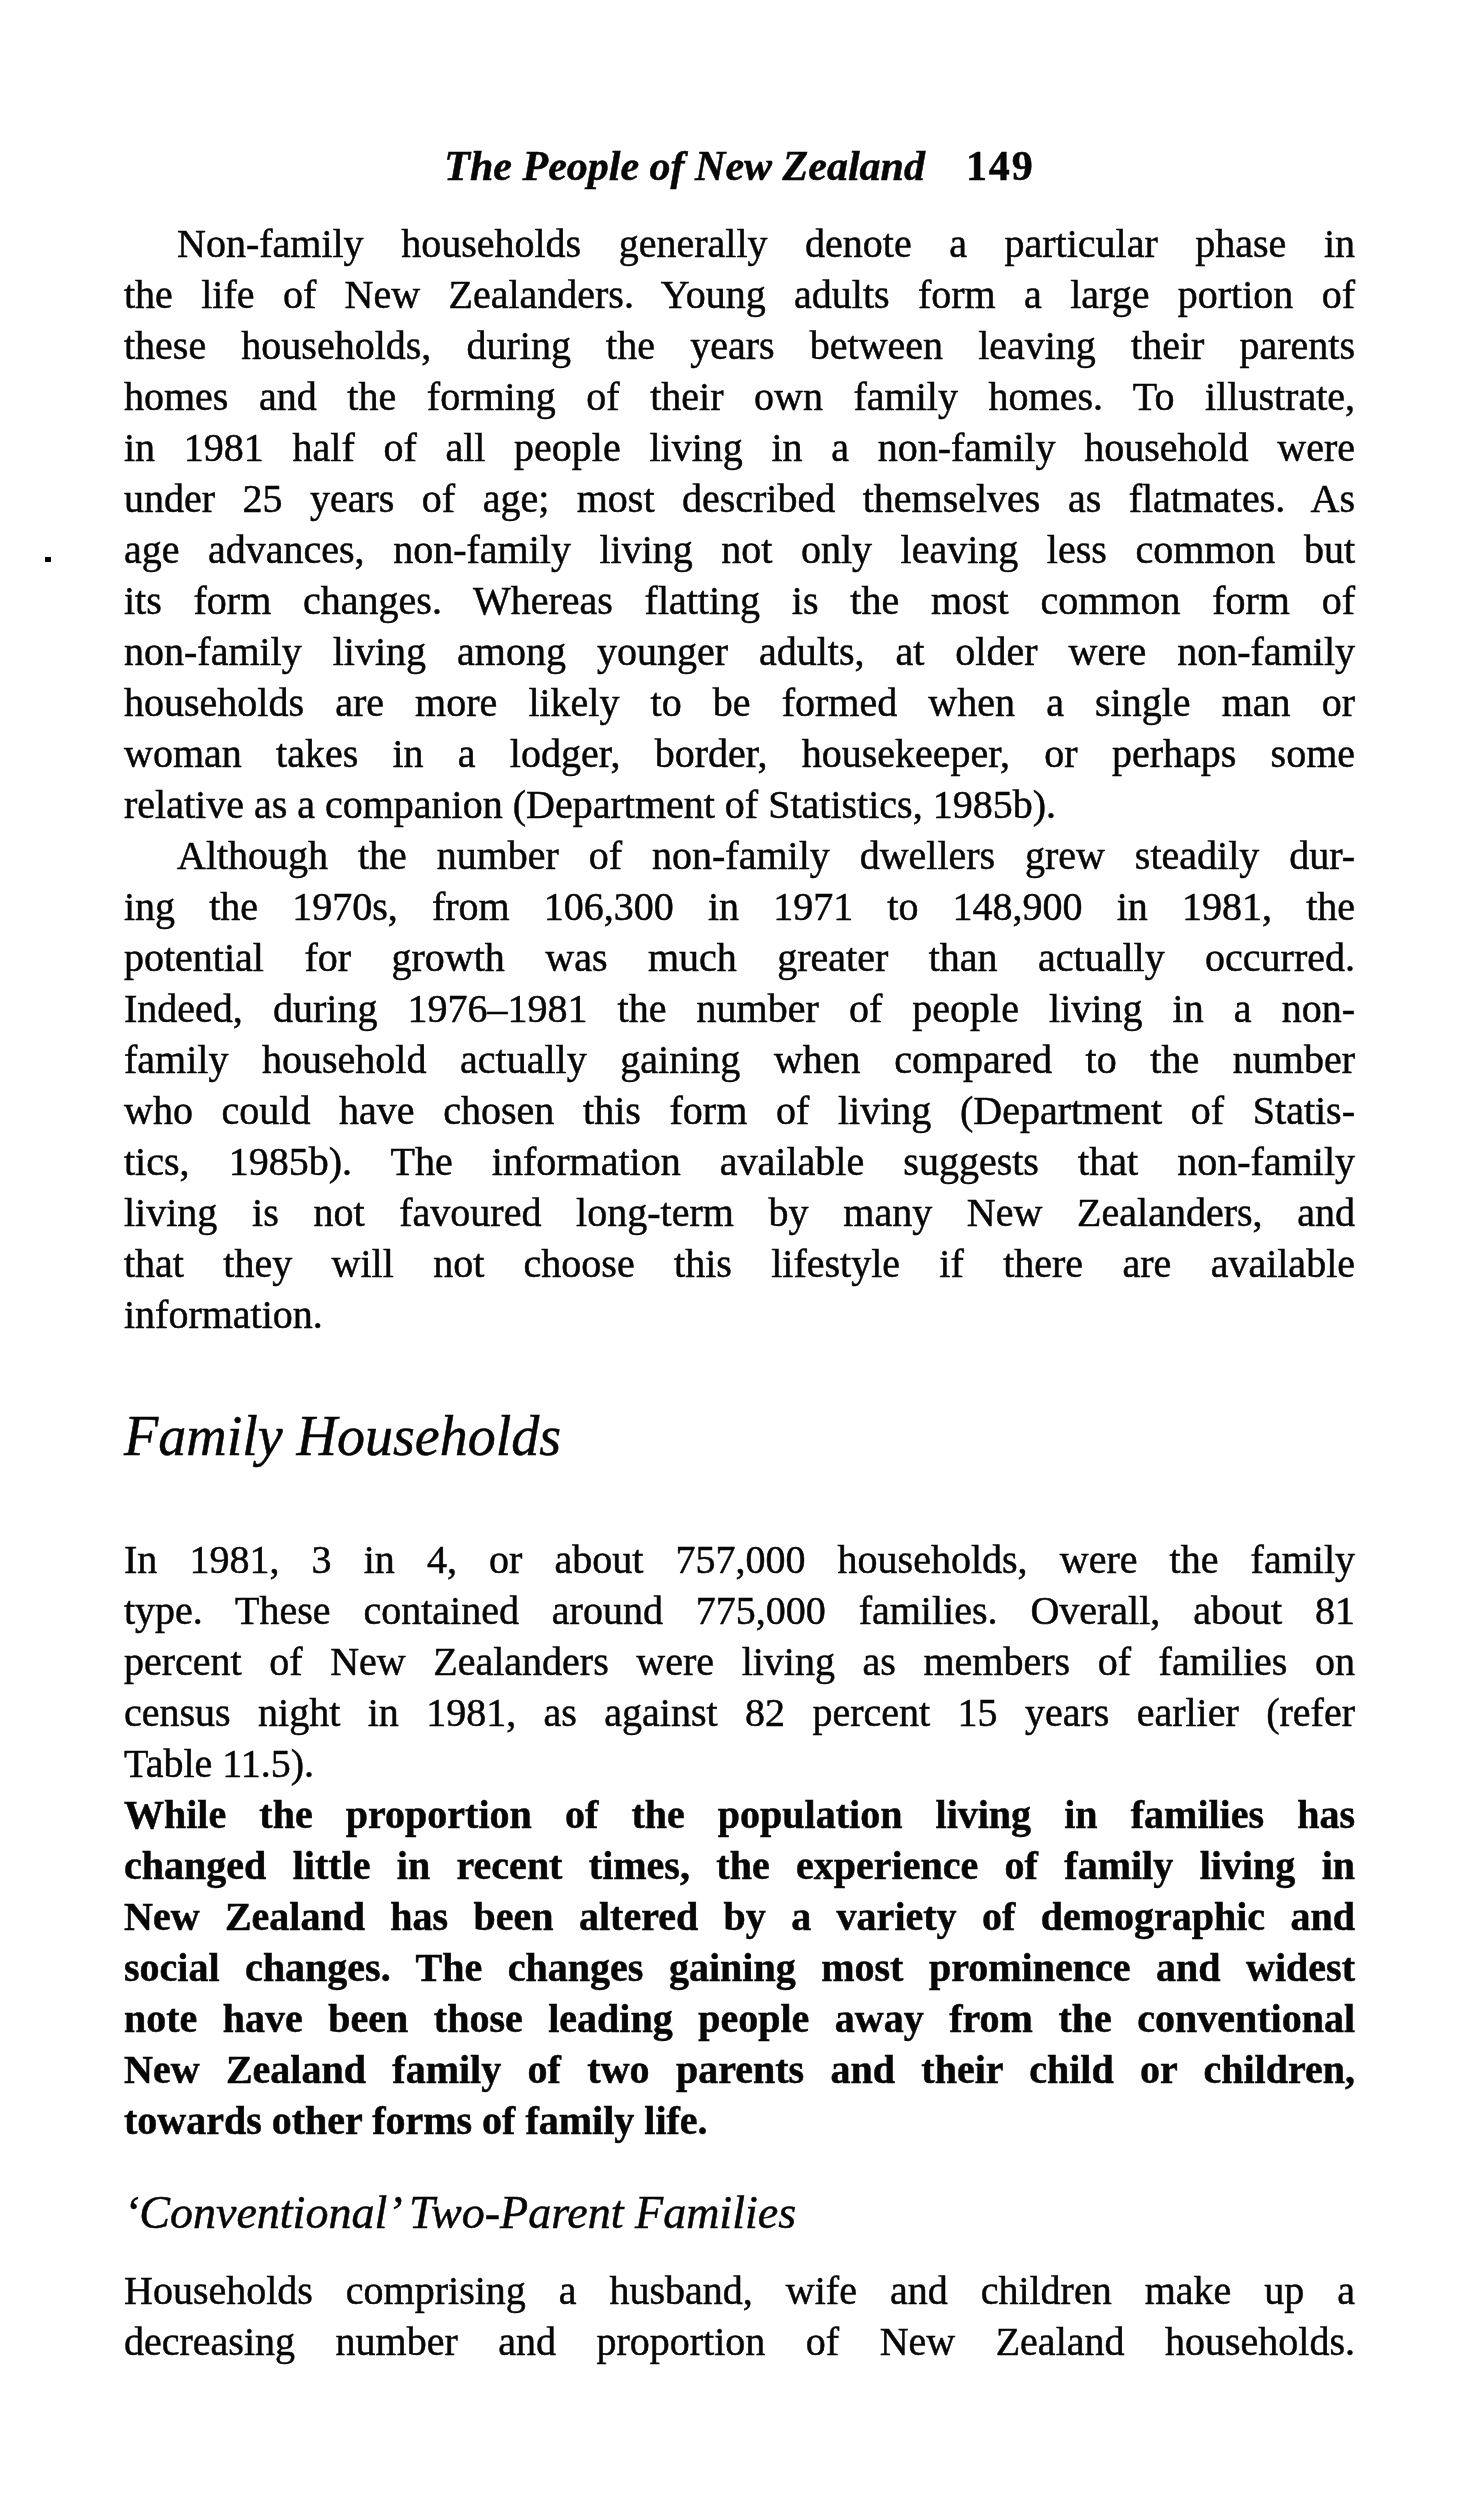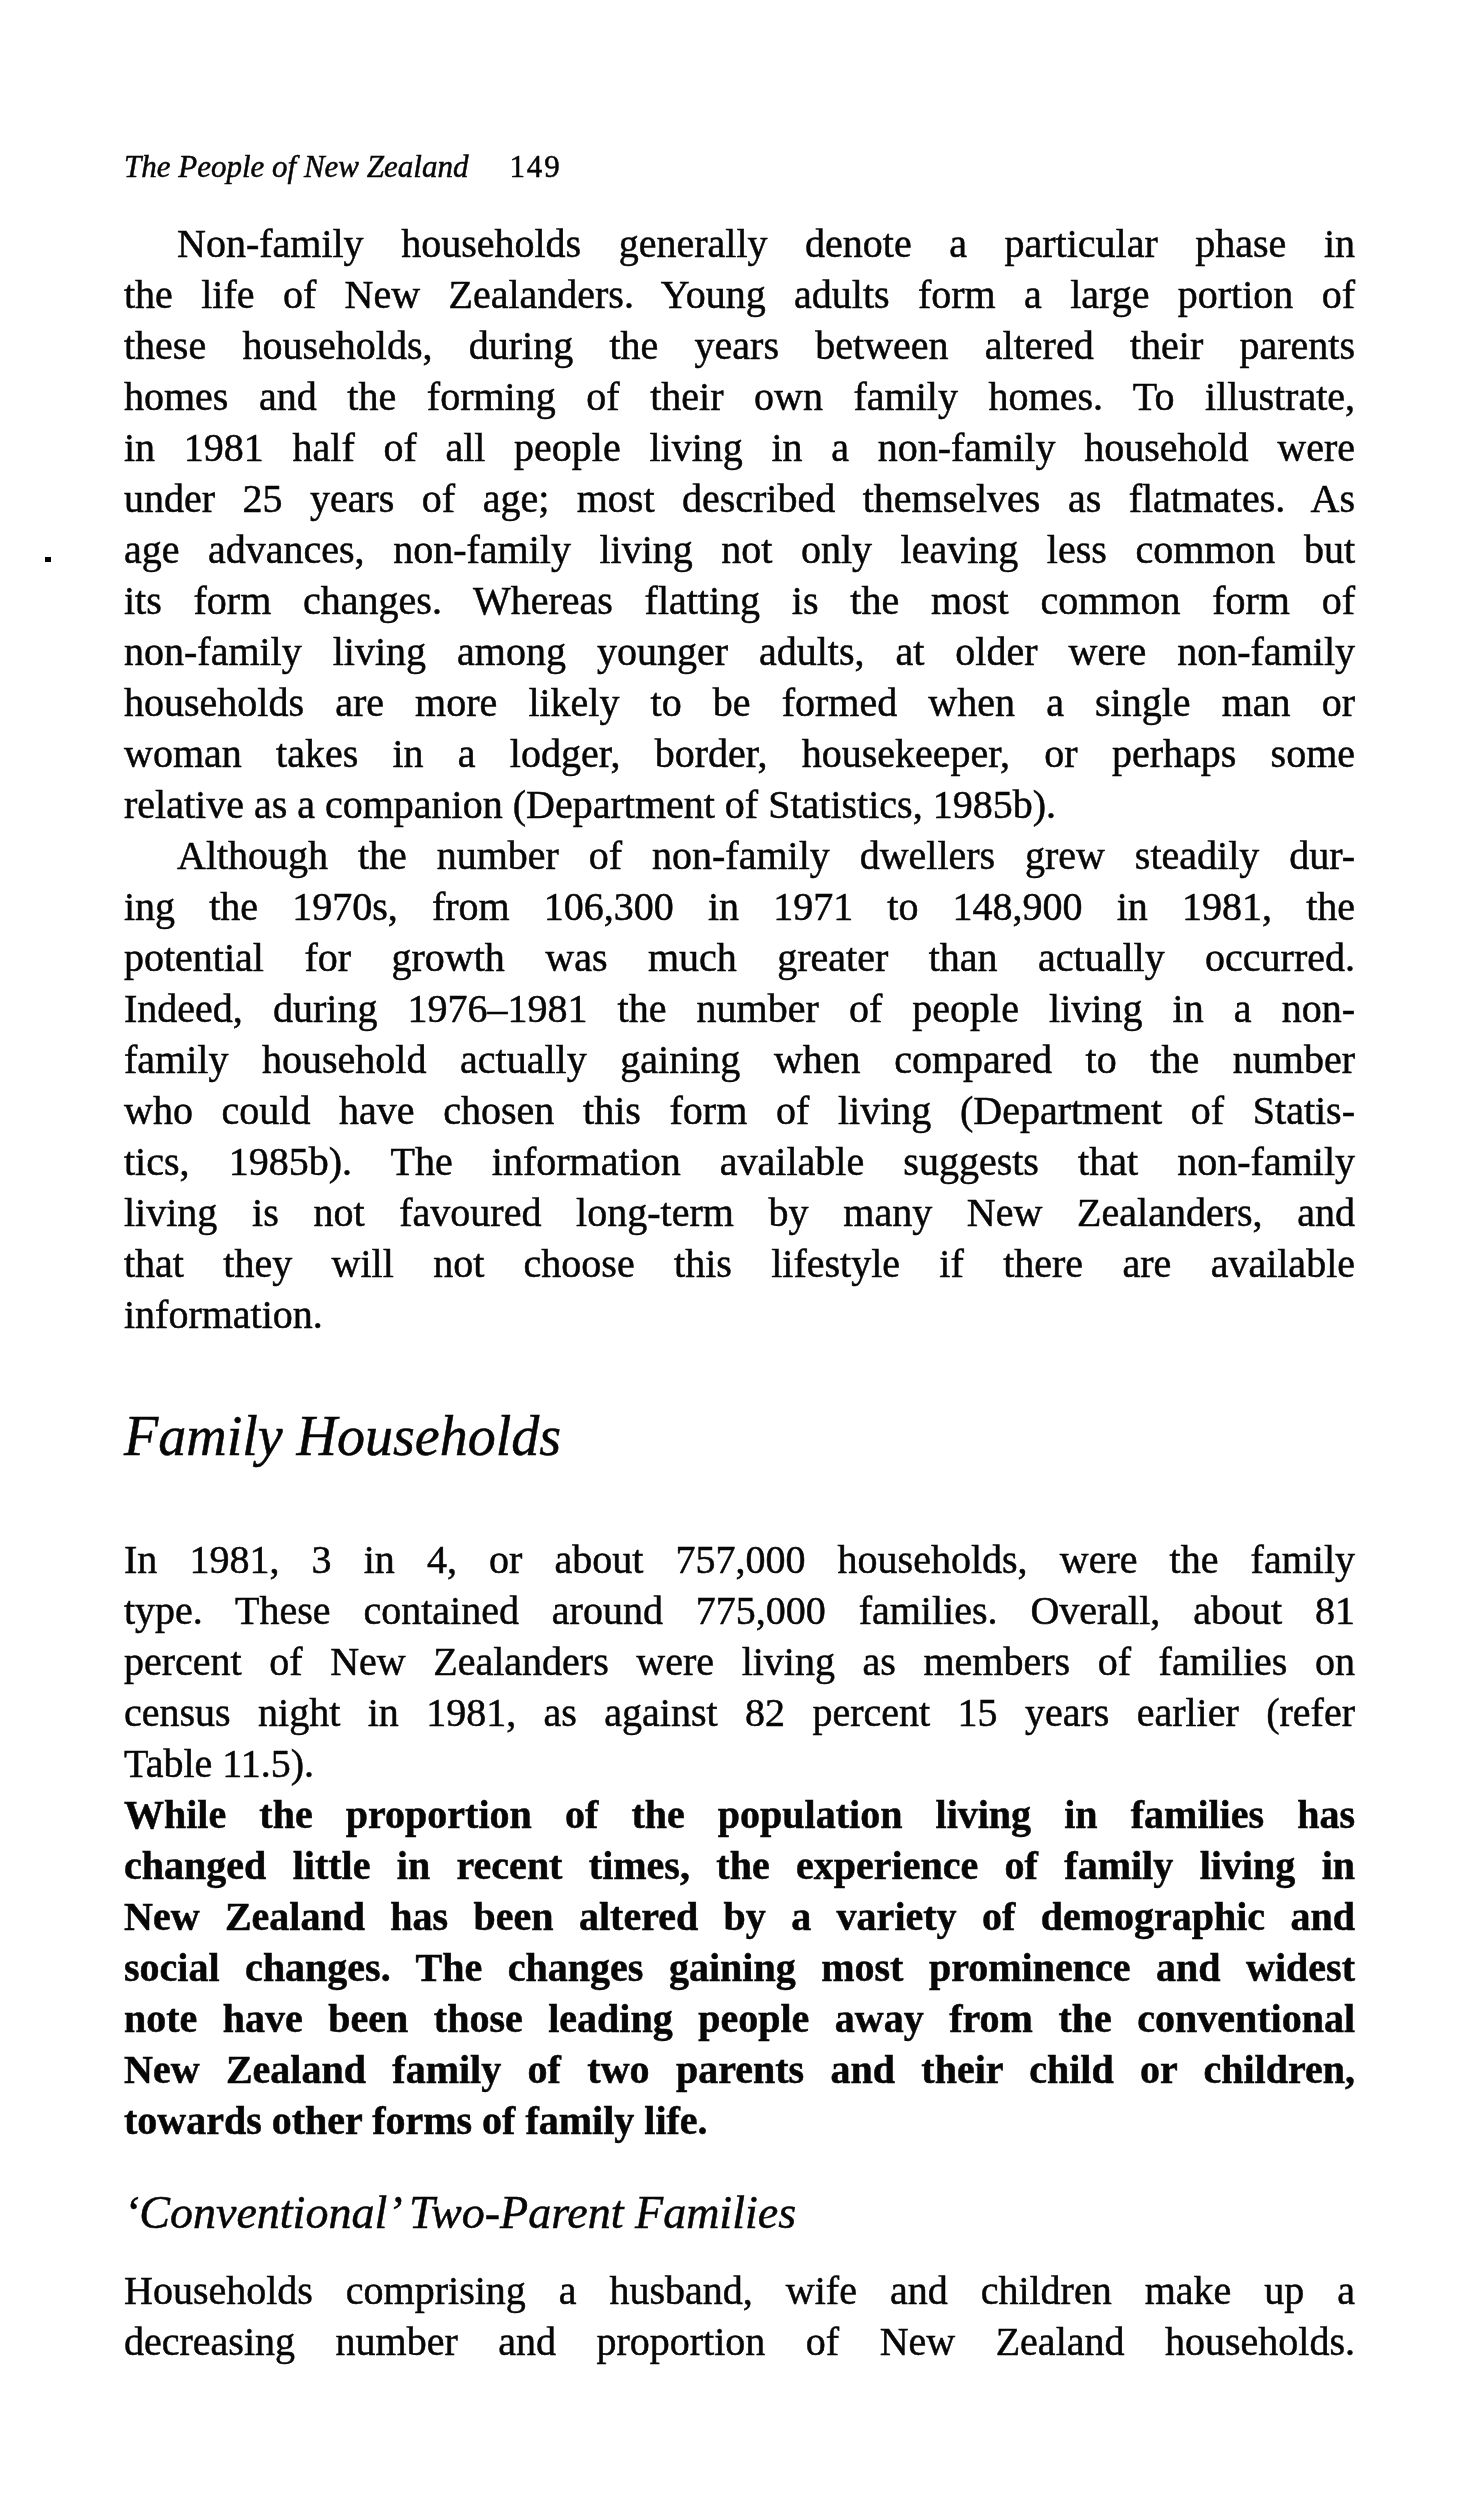--- a/index.html
+++ b/index.html
@@ -10,25 +10,26 @@
     margin: 0 auto;
     background: #ffffff;
     box-sizing: border-box;
     padding: 141px 123px 0 124px;
     color: #070707;
     font-family: "Liberation Serif", "DejaVu Serif", serif;
     -webkit-text-stroke: 0.5px #070707;
     overflow: hidden;
   }
   .running-header {
-    text-align: left;
+    text-align: center;
     font-style: italic;
-    font-size: 31px;
+    font-size: 42px;
     line-height: 51px;
     white-space: nowrap;
+    font-weight: bold;
   }
   .rh-num {
     font-style: normal;
     margin-left: 41px;
     letter-spacing: 1.9px;
   }
   .para {
     font-size: 40px;
     line-height: 51px;
   }
@@ -74,21 +75,21 @@
 
 <div class="page">
 
   <div class="running-header">
     <span class="rh-title">The People of New Zealand</span><span class="rh-num">149</span>
   </div>
 
   <div class="para para-a indent-first">
       <div class="line">Non-family households generally denote a particular phase in</div>
       <div class="line">the life of New Zealanders. Young adults form a large portion of</div>
-      <div class="line">these households, during the years between altered their parents</div>
+      <div class="line">these households, during the years between leaving their parents</div>
       <div class="line">homes and the forming of their own family homes. To illustrate,</div>
       <div class="line">in 1981 half of all people living in a non-family household were</div>
       <div class="line">under 25 years of age; most described themselves as flatmates. As</div>
       <div class="line">age advances, non-family living not only leaving less common but</div>
       <div class="line">its form changes. Whereas flatting is the most common form of</div>
       <div class="line">non-family living among younger adults, at older were non-family</div>
       <div class="line">households are more likely to be formed when a single man or</div>
       <div class="line">woman takes in a lodger, border, housekeeper, or perhaps some</div>
       <div class="line last">relative as a companion (Department of Statistics, 1985b).</div>
     </div>

